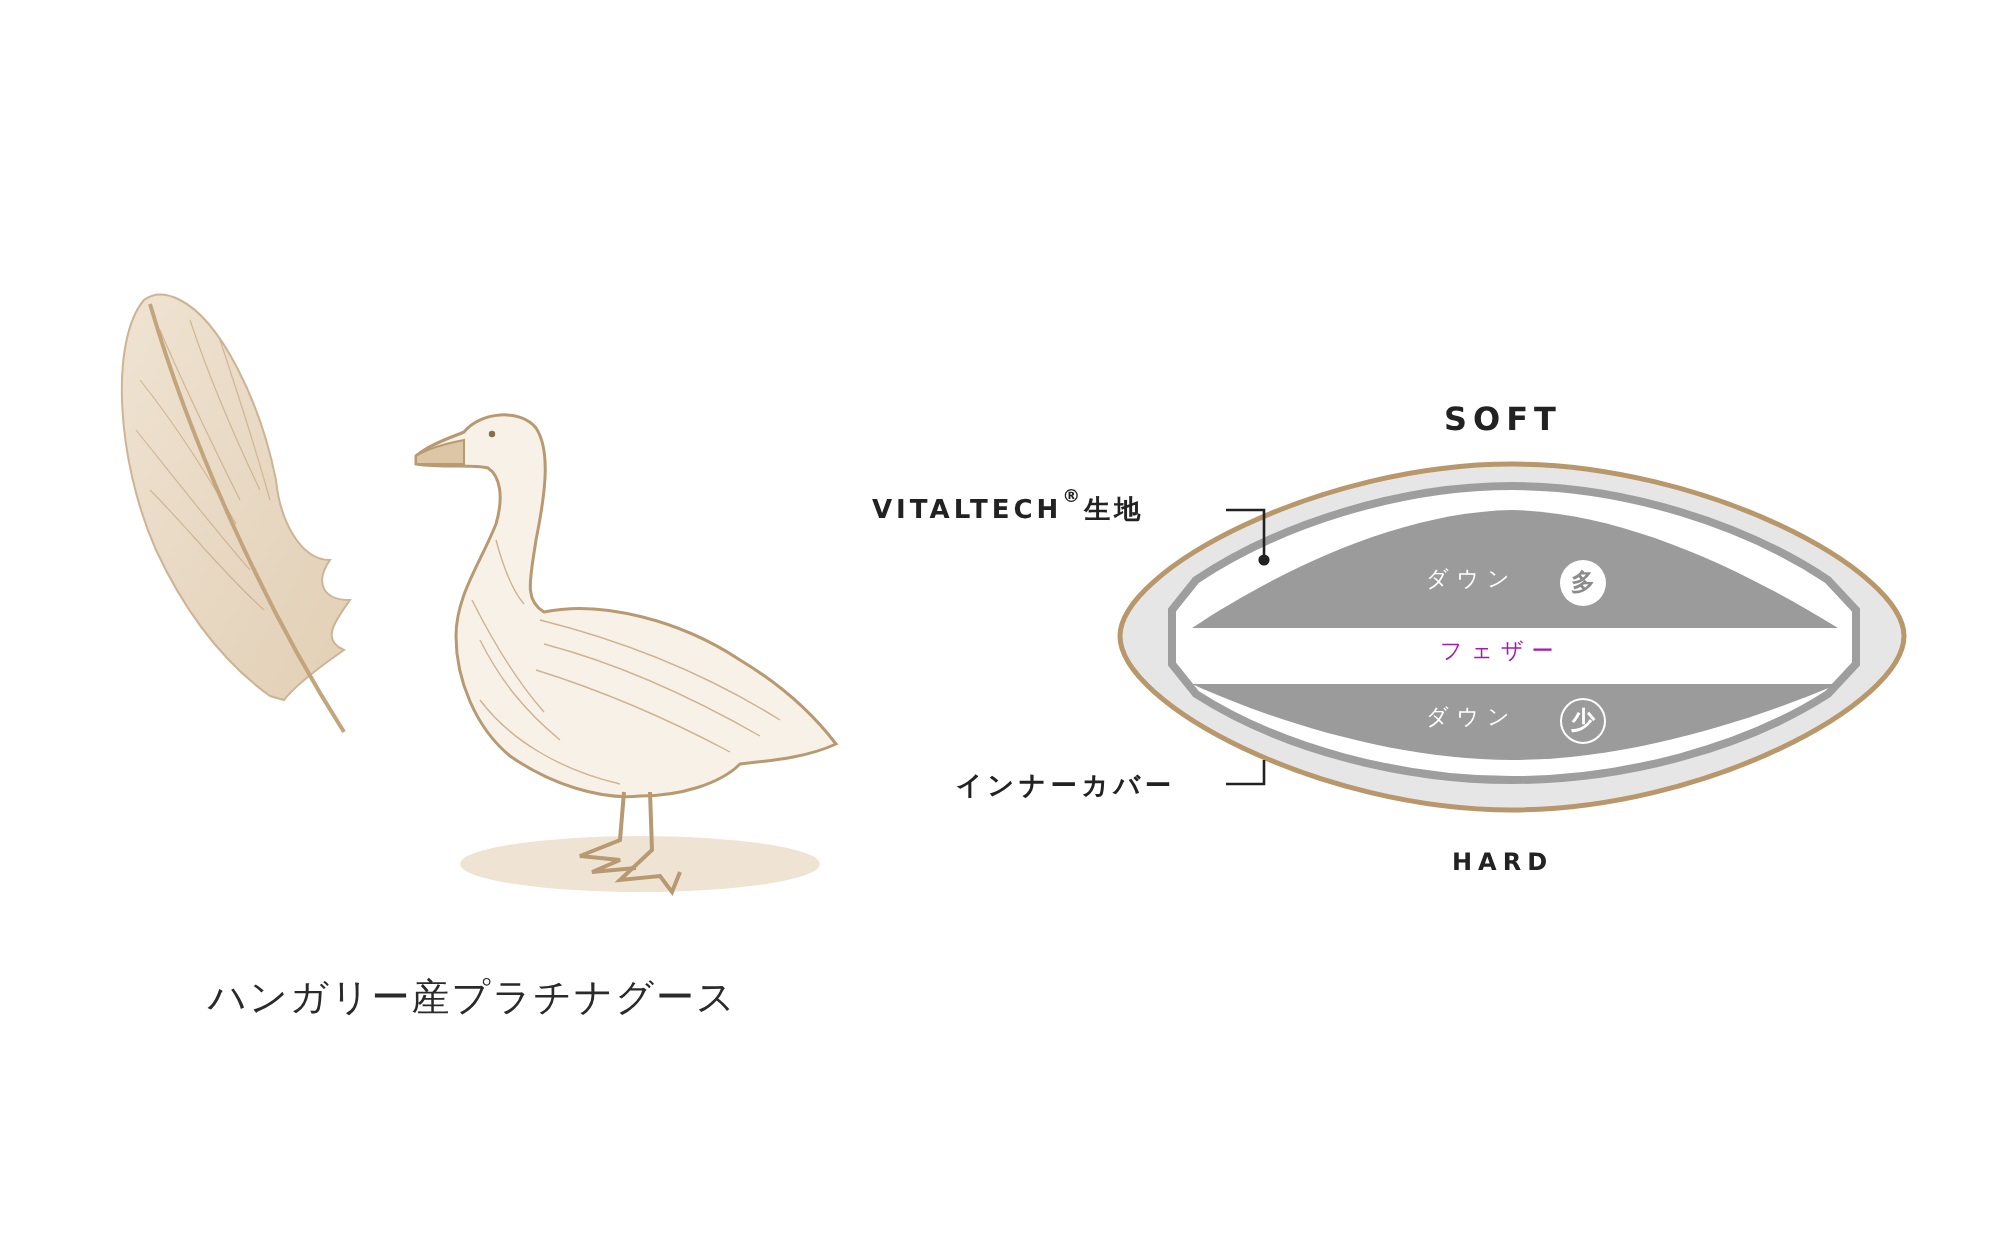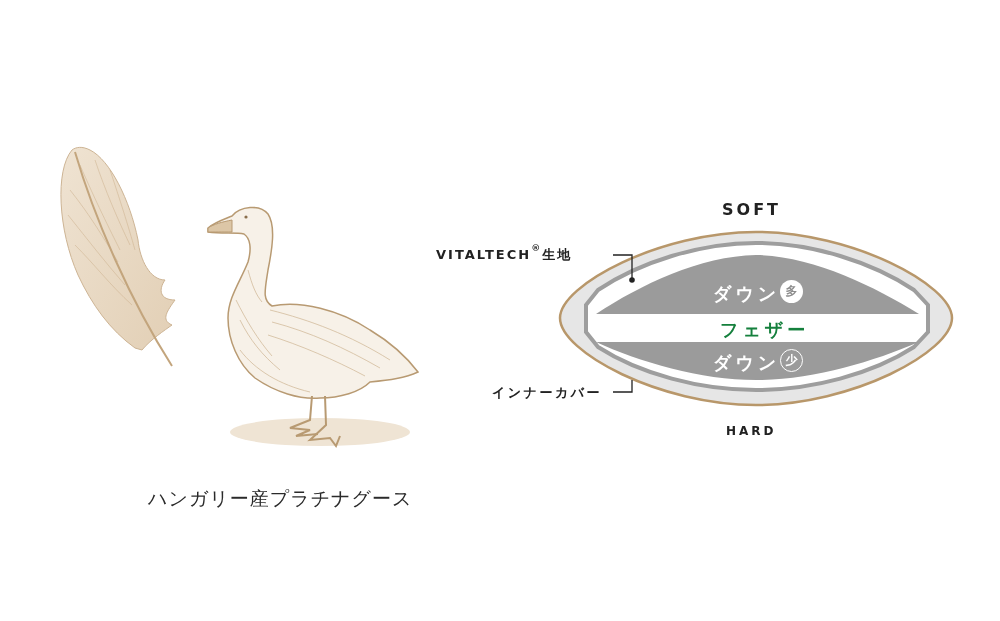--- a/index.html
+++ b/index.html
@@ -1,30 +1,30 @@
 <!DOCTYPE html>
 <html><head>
   <meta charset="utf-8">
   <style>
     html, body { margin: 0; padding: 0; background: #ffffff; }
     body { width: 1000px; height: 621px; position: relative; overflow: hidden;
            font-family: "DejaVu Sans", "Liberation Sans", sans-serif; }
     .illus { position: absolute; left: 0; top: 0; }
     .caption { position: absolute; left: 104px; top: 486px; font-size: 19px; color: #2a2a2a;
-               letter-spacing: 1px; white-space: nowrap; margin-left: 44px; }
+               letter-spacing: 1px; white-space: nowrap; }
     .diagram { position: absolute; left: 0; top: 0; }
     .lbl { position: absolute; font-weight: bold; color: #222; white-space: nowrap; }
     .soft { left: 722px; top: 200px; font-size: 16px; letter-spacing: 3px; }
     .hard { left: 726px; top: 424px; font-size: 12px; letter-spacing: 3px; }
     .fabric { left: 436px; top: 246px; font-size: 13px; letter-spacing: 2px; text-align: center; }
     .fabric sup { font-size: 9px; position: relative; top: -3px; }
-    .inner { left: 478px; top: 384px; font-size: 13px; letter-spacing: 2.5px; margin-left: 14px; }
-    .layer-txt { position: absolute; font-size: 18px; font-weight: bold; letter-spacing: 4px; white-space: nowrap; }
+    .inner { left: 478px; top: 384px; font-size: 13px; letter-spacing: 2.5px; }
+    .layer-txt { position: absolute; font-size: 11px; font-weight: normal; letter-spacing: 4px; white-space: nowrap; }
     .down-top { left: 713px; top: 282px; color: #ffffff; }
-    .feather { left: 720px; top: 318px; color: #15803d; }
+    .feather { left: 720px; top: 318px; color: #a21caf; }
     .down-bot { left: 713px; top: 351px; color: #ffffff; }
     .badge { position: absolute; width: 23px; height: 23px; border-radius: 50%; font-size: 12px;
              font-weight: bold; display: flex; align-items: center; justify-content: center; box-sizing: border-box; }
     .badge-many { left: 780px; top: 280px; background: #ffffff; color: #8c8c8c; }
     .badge-few { left: 780px; top: 349px; border: 1.5px solid #ffffff; color: #ffffff; }
   </style>
 </head>
 <body>
 
 <svg class="illus" width="200" height="380" viewBox="0 0 200 380">

